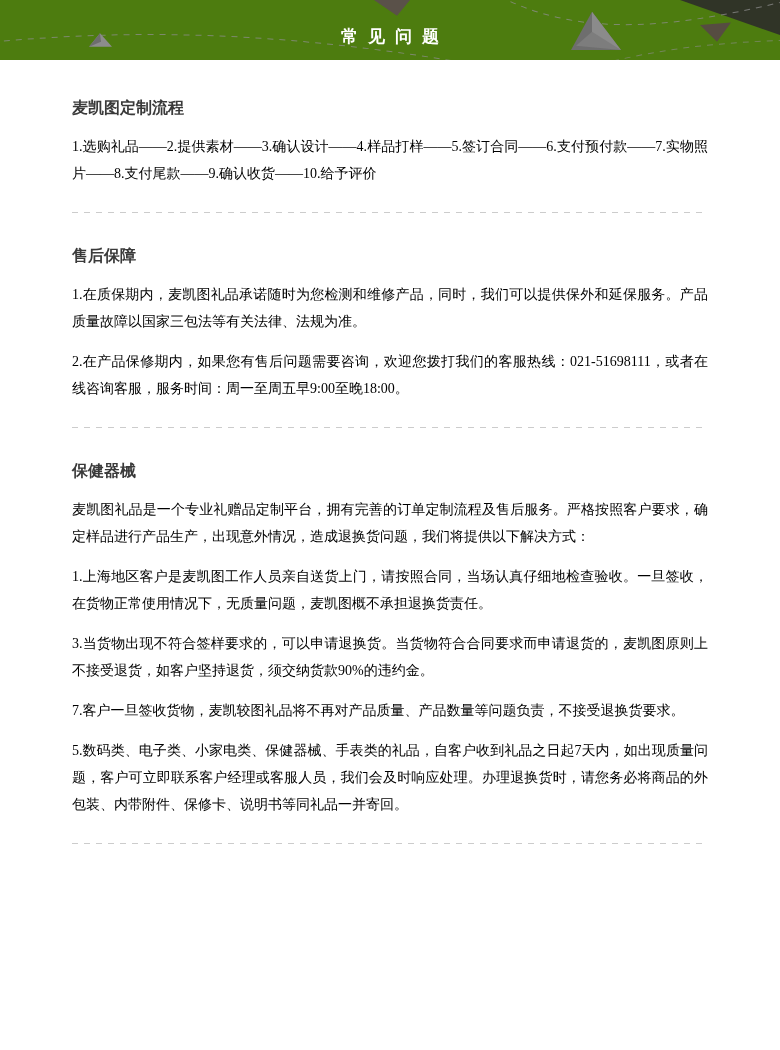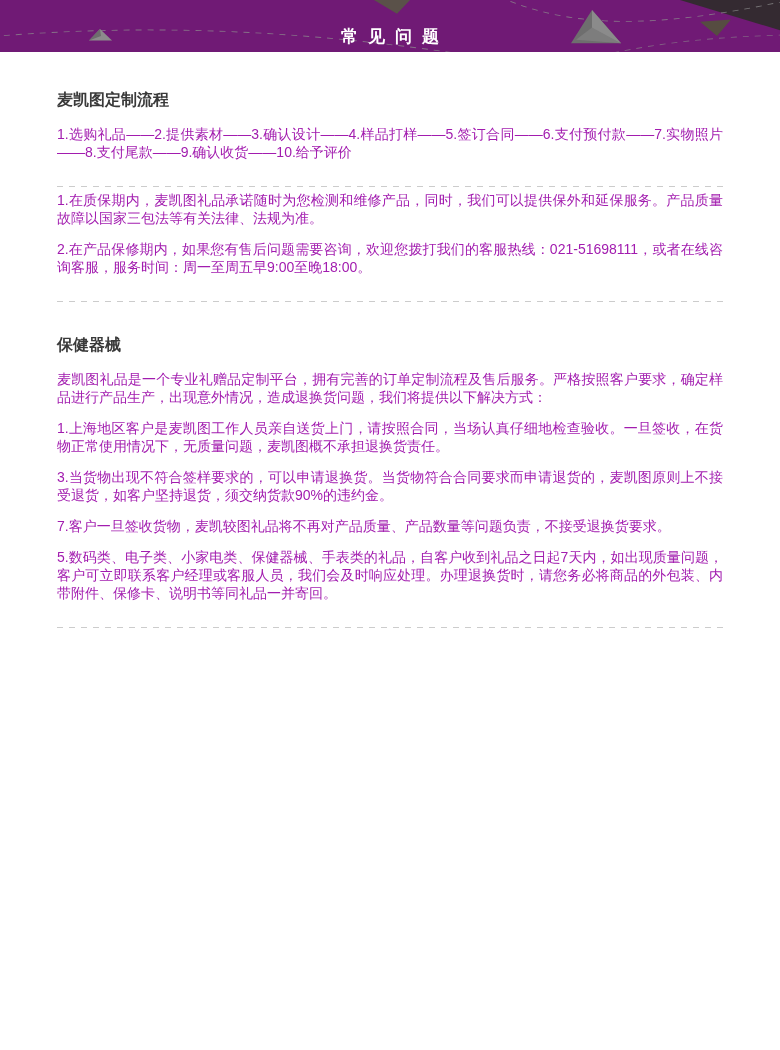--- a/index.html
+++ b/index.html
@@ -5,40 +5,40 @@
   * { margin:0; padding:0; box-sizing:border-box; }
   html,body { width:780px; }
   body {
     width:780px; height:1050px; overflow:hidden;
     background:#ffffff;
     font-family:"Liberation Sans", sans-serif;
     position:relative;
   }
   
   .banner {
-    position:relative; width:780px; height:52px;
-    background:#701a75; overflow:hidden;
+    position:relative; width:780px; height:60px;
+    background:#4d7c0f; overflow:hidden;
   }
   .banner-deco { position:absolute; inset:0; width:100%; height:100%; display:block; }
   .banner-title {
     position:absolute; left:0; right:0; top:0; height:72px;
     display:flex; align-items:center; justify-content:center;
     color:#ffffff; font-size:17px; font-weight:bold;
     letter-spacing:10px; padding-left:10px;
   }
   
-  .main { padding:0 57px; }
+  .main { padding:0 72px;font-family:Liberation Serif, serif; }
   .sec-heading {
     font-size:16px; font-weight:bold; color:#3a3a3a;
     margin:33px 0 14px 0;
   }
   .sec-heading.first { margin-top:38px; }
   .para {
-    font-size:14px; color:#a21caf; line-height:18px;
-    text-align:justify; margin:4px 0 13px 0;
+    font-size:14px; color:#000000; line-height:27px;
+    text-align:justify; margin:12px 0 13px 0;
   }
   .dashed-divider {
     height:1px; margin:25px 0 0 0;
     background:repeating-linear-gradient(to right,#cccccc 0 6px, transparent 6px 12px);
   }
 </style>
 </head>
 <body>
 
 <div class="banner">
@@ -61,20 +61,21 @@
   <div class="banner-title">常见问题</div>
 </div>
 
 <div class="main">
 
   <div class="sec-heading first">麦凯图定制流程</div>
   <p class="para">1.选购礼品——2.提供素材——3.确认设计——4.样品打样——5.签订合同——6.支付预付款——7.实物照片——8.支付尾款——9.确认收货——10.给予评价</p>
 
   <div class="dashed-divider"></div>
 
+  <div class="sec-heading">售后保障</div>
   <p class="para">1.在质保期内，麦凯图礼品承诺随时为您检测和维修产品，同时，我们可以提供保外和延保服务。产品质量故障以国家三包法等有关法律、法规为准。</p>
   <p class="para">2.在产品保修期内，如果您有售后问题需要咨询，欢迎您拨打我们的客服热线：021-51698111，或者在线咨询客服，服务时间：周一至周五早9:00至晚18:00。</p>
 
   <div class="dashed-divider"></div>
 
   <div class="sec-heading">保健器械</div>
   <p class="para">麦凯图礼品是一个专业礼赠品定制平台，拥有完善的订单定制流程及售后服务。严格按照客户要求，确定样品进行产品生产，出现意外情况，造成退换货问题，我们将提供以下解决方式：</p>
   <p class="para">1.上海地区客户是麦凯图工作人员亲自送货上门，请按照合同，当场认真仔细地检查验收。一旦签收，在货物正常使用情况下，无质量问题，麦凯图概不承担退换货责任。</p>
   <p class="para">3.当货物出现不符合签样要求的，可以申请退换货。当货物符合合同要求而申请退货的，麦凯图原则上不接受退货，如客户坚持退货，须交纳货款90%的违约金。</p>
   <p class="para">7.客户一旦签收货物，麦凯较图礼品将不再对产品质量、产品数量等问题负责，不接受退换货要求。</p>

